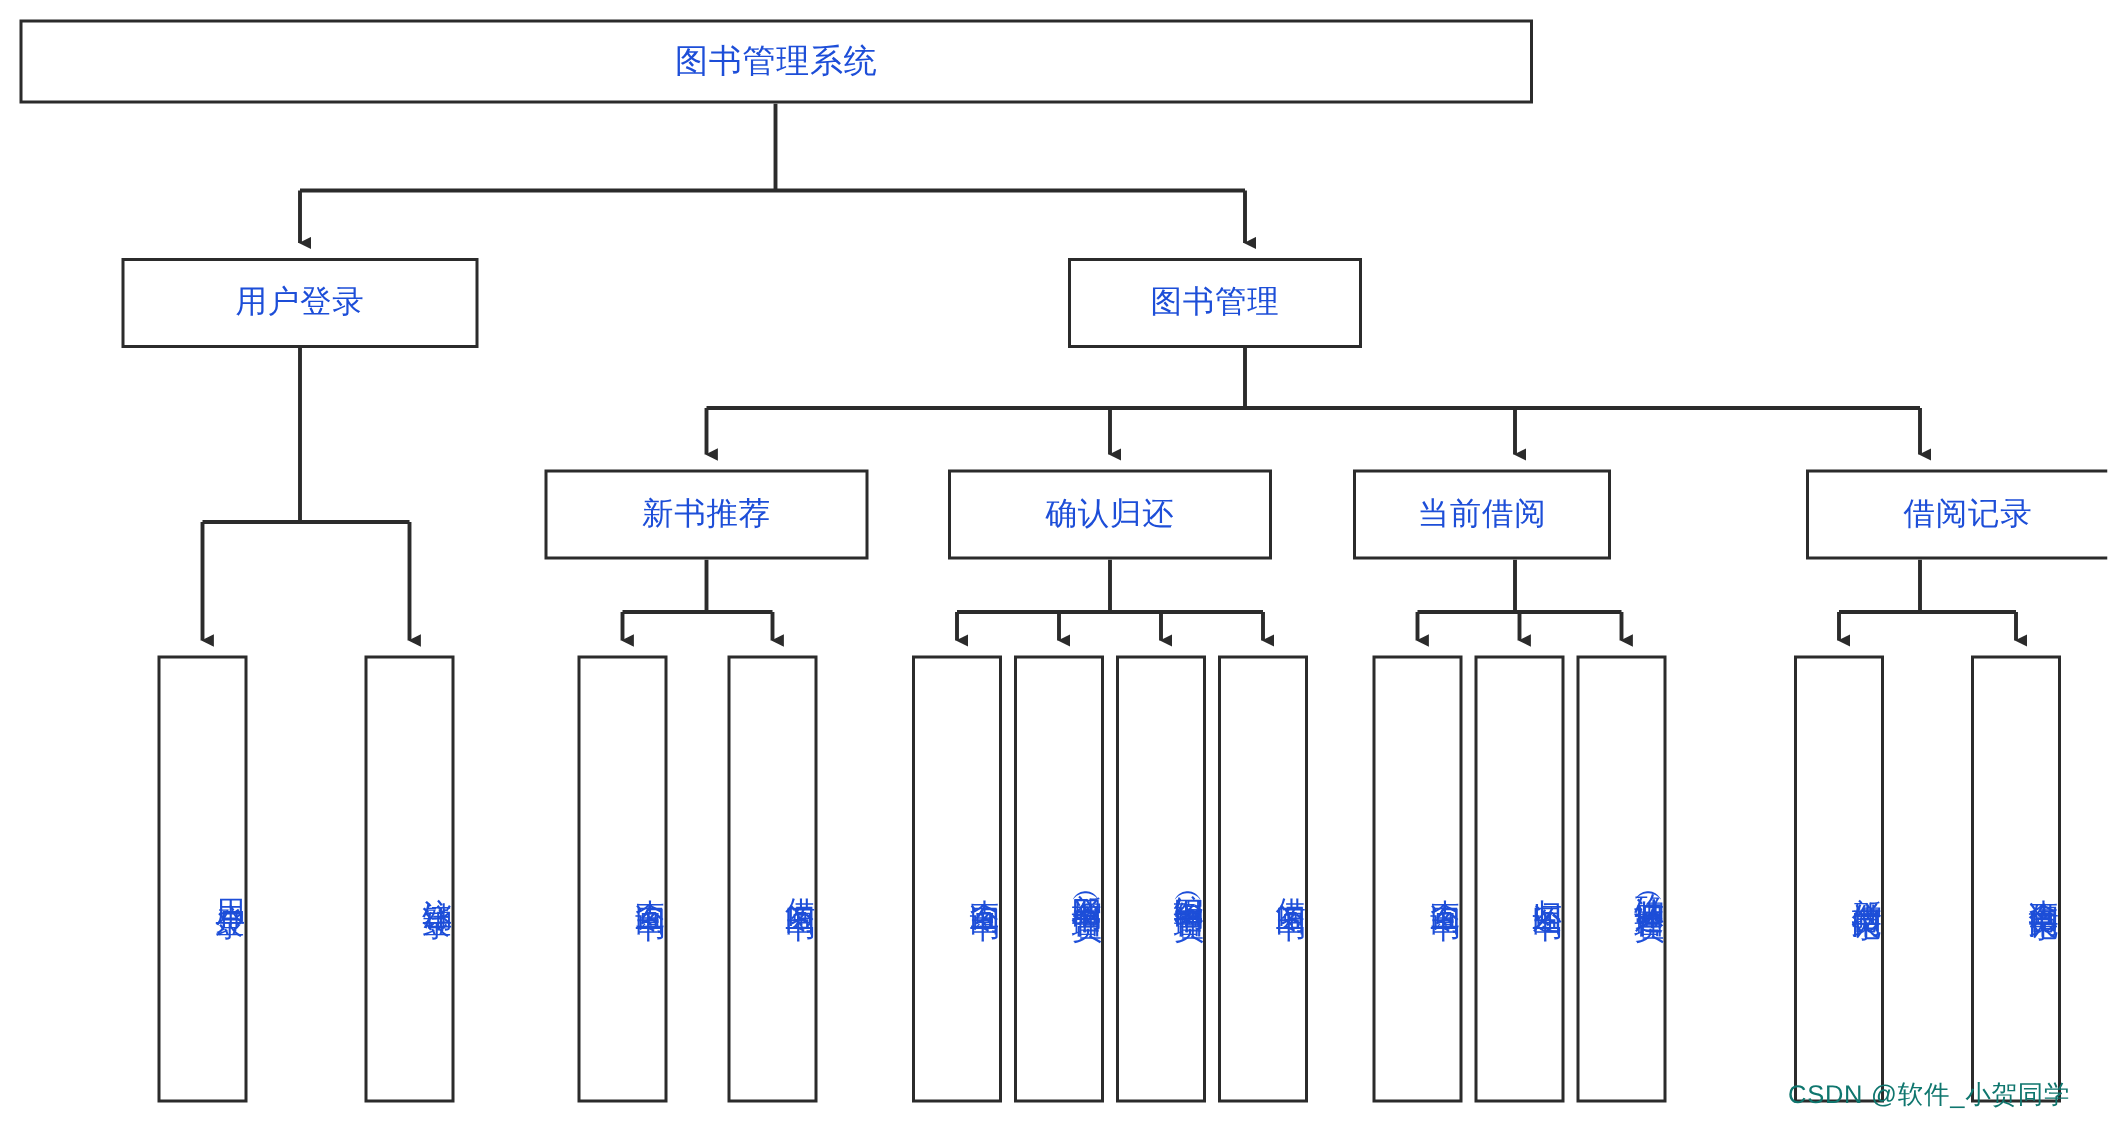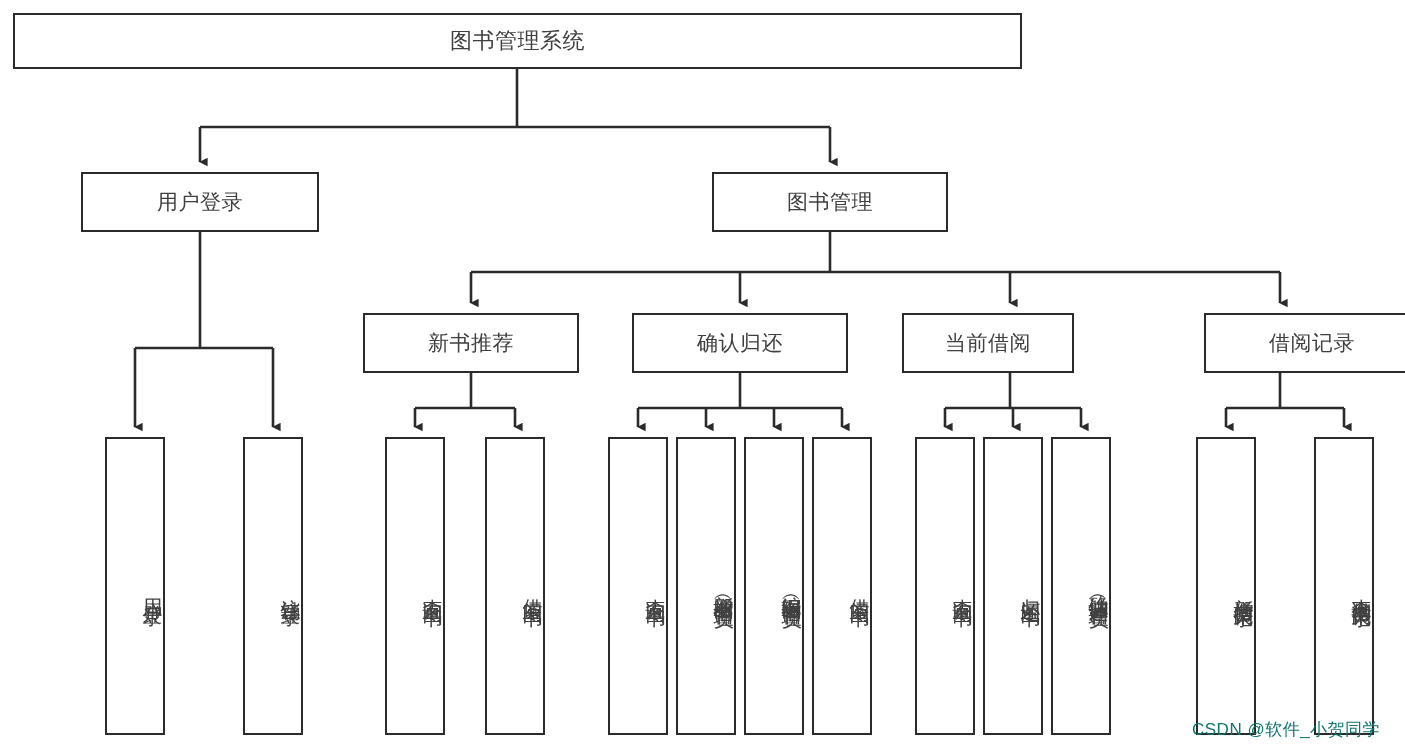--- a/index.html
+++ b/index.html
@@ -25,21 +25,21 @@
     height: 747px;
   }
   .node {
     position: absolute;
     box-sizing: border-box;
     border: 2.5px solid #2b2b2b;
     background: #ffffff;
     display: flex;
     align-items: center;
     justify-content: center;
-    color: #404040;
+    color: #1d4ed8;
   }
   .node.horizontal {
     font-size: 21px;
     letter-spacing: 0.5px;
     line-height: 1.1;
   }
   .node.root {
     font-size: 22px;
   }
   .node.vertical {
@@ -116,21 +116,21 @@
       <path d="M 1280,373 L 1280,408"></path>
       <path d="M 1226,408 L 1344,408"></path>
       <path d="M 1226,408 L 1226,427" marker-end="url(#arrowhead)"></path>
       <path d="M 1344,408 L 1344,427" marker-end="url(#arrowhead)"></path>
     </g>
   </svg>
 
   <div class="node root horizontal" id="node-root" style="left: 13px; top: 13px; width: 1009px; height: 56px;">图书管理系统</div>
 
   <div class="node horizontal" id="node-l2-0" style="left: 81px; top: 172px; width: 238px; height: 60px;">用户登录</div>
-  <div class="node horizontal" id="node-l2-1" style="left: 712px; top: 172px; width: 236px; height: 60px;">图书管理</div>
+  <div class="node horizontal" id="node-l2-1" style="left: 712px; top: 172px; width: 196px; height: 60px;">图书管理</div>
 
   <div class="node horizontal" id="node-l3-0" style="left: 363px; top: 313px; width: 216px; height: 60px;">新书推荐</div>
   <div class="node horizontal" id="node-l3-1" style="left: 632px; top: 313px; width: 216px; height: 60px;">确认归还</div>
   <div class="node horizontal" id="node-l3-2" style="left: 902px; top: 313px; width: 172px; height: 60px;">当前借阅</div>
   <div class="node horizontal" id="node-l3-3" style="left: 1172px; top: 313px; width: 216px; height: 60px; margin-left: 32px;">借阅记录</div>
 
   <div class="node vertical" id="node-leaf-0" style="left: 105px; top: 437px; width: 60px; height: 298px;">用户登录</div>
   <div class="node vertical" id="node-leaf-1" style="left: 243px; top: 437px; width: 60px; height: 298px;">注销登录</div>
   <div class="node vertical" id="node-leaf-2" style="left: 385px; top: 437px; width: 60px; height: 298px;">查询图书</div>
   <div class="node vertical" id="node-leaf-3" style="left: 485px; top: 437px; width: 60px; height: 298px;">借阅图书</div>

